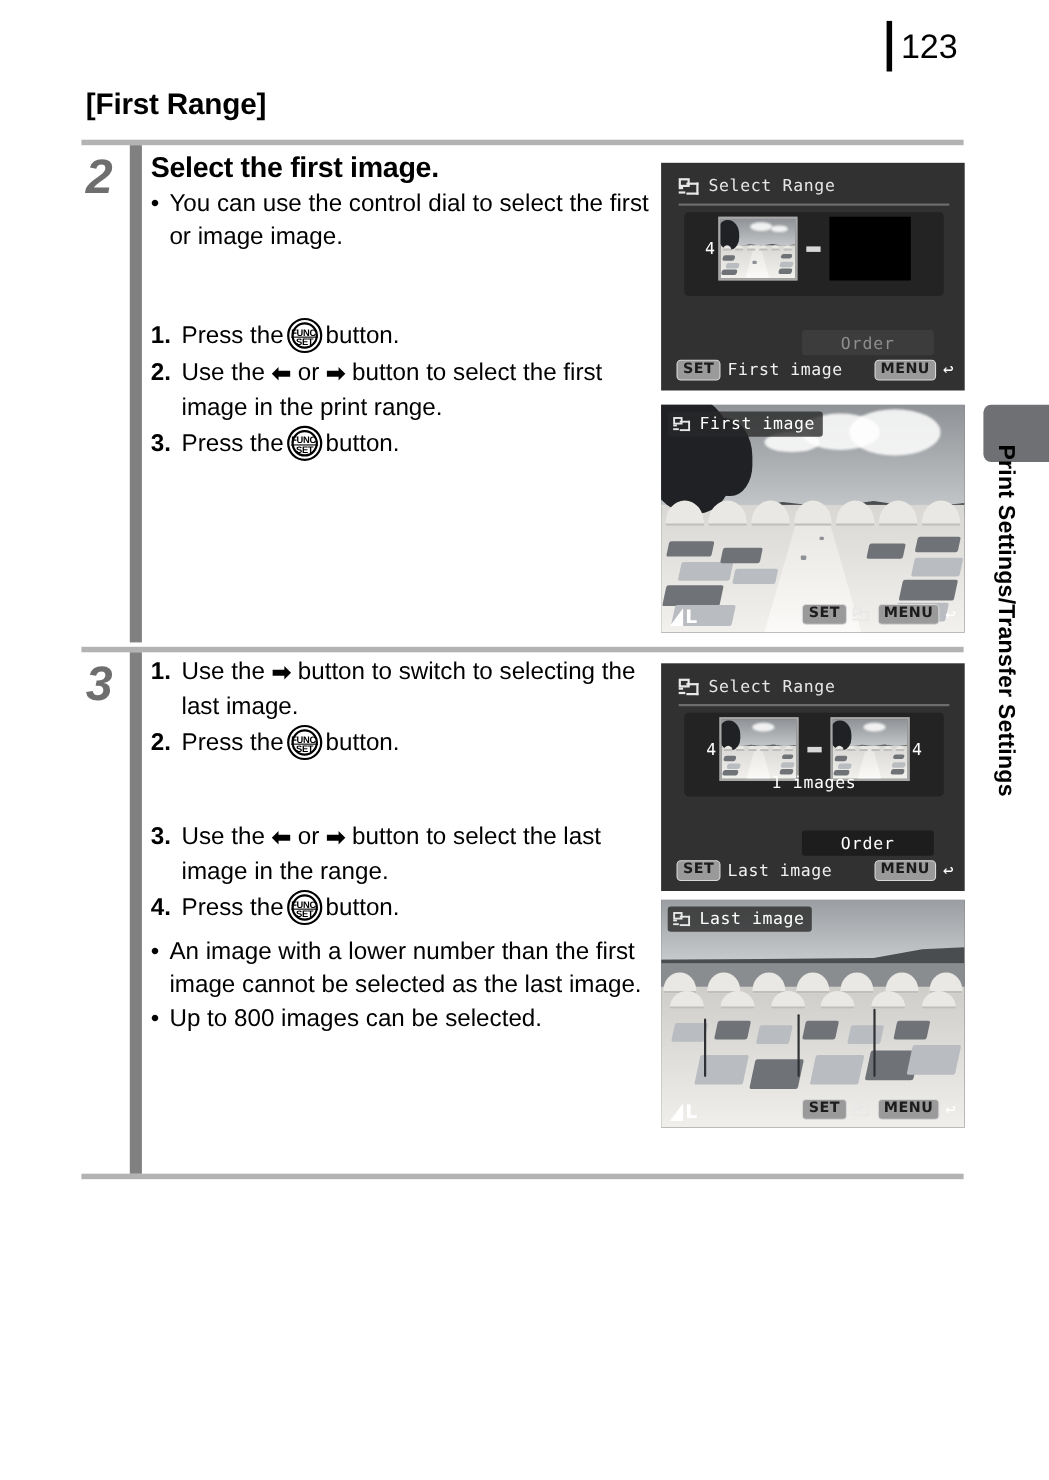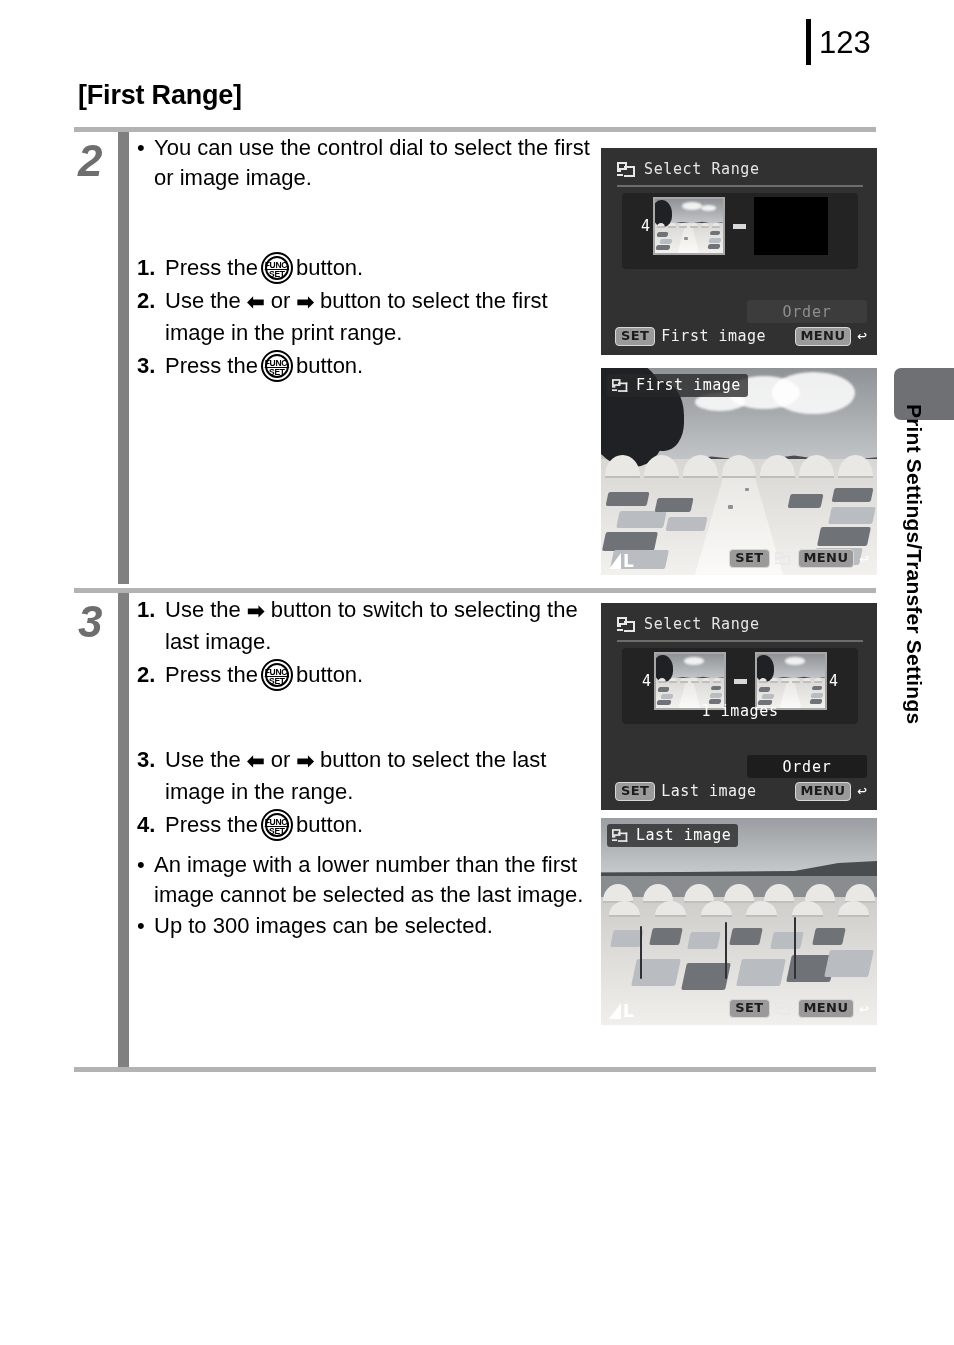--- a/index.html
+++ b/index.html
@@ -268,21 +268,21 @@
     bottom: 4px;
     left: 0; right: 0;
     text-align: center;
     font-size: 15px;
     letter-spacing: 0.6px;
     color: #ffffff;
   }
 
   .order-btn {
     position: absolute;
-    left: 146px;
+    left: 128px;
     top: 152px;
     width: 120px;
     height: 23px;
     border-radius: 3px;
     display: flex;
     align-items: center;
     justify-content: center;
     font-size: 15px;
     letter-spacing: 0.8px;
   }
@@ -525,20 +525,21 @@
 <div class="hrule" id="rule-top"></div>
 <div class="hrule" id="rule-mid"></div>
 <div class="hrule" id="rule-bottom"></div>
 
 <div class="step-bar" id="step-bar-2"></div>
 <div class="step-bar" id="step-bar-3"></div>
 
 <div class="step" id="step2">
   <div class="step-num">2</div>
   <div class="step-body">
+    <div class="step-heading">Select the first image.</div>
 
     <div class="bullet-item">
       <div class="bullet-mark">•</div>
       <div class="bullet-text">You can use the control dial to select the first or image image.</div>
     </div>
 
     <div class="spacer-lg"></div>
 
     <div class="num-item">
       <div class="num-mark">1.</div>
@@ -585,21 +586,21 @@
 
     <div style="height:8px"></div>
 
     <div class="bullet-item">
       <div class="bullet-mark">•</div>
       <div class="bullet-text">An image with a lower number than the first image cannot be selected as the last image.</div>
     </div>
 
     <div class="bullet-item">
       <div class="bullet-mark">•</div>
-      <div class="bullet-text">Up to 300 images can be selected.</div>
+      <div class="bullet-text">Up to 800 images can be selected.</div>
     </div>
   </div>
 </div>
 
 <div class="lcd lcd-menu" id="lcd1">
   <div class="lcd-menu-head">
     <div class="dpof">
       <div class="bx1"></div>
         <div class="bx2"></div>
         <div class="tick"></div>

